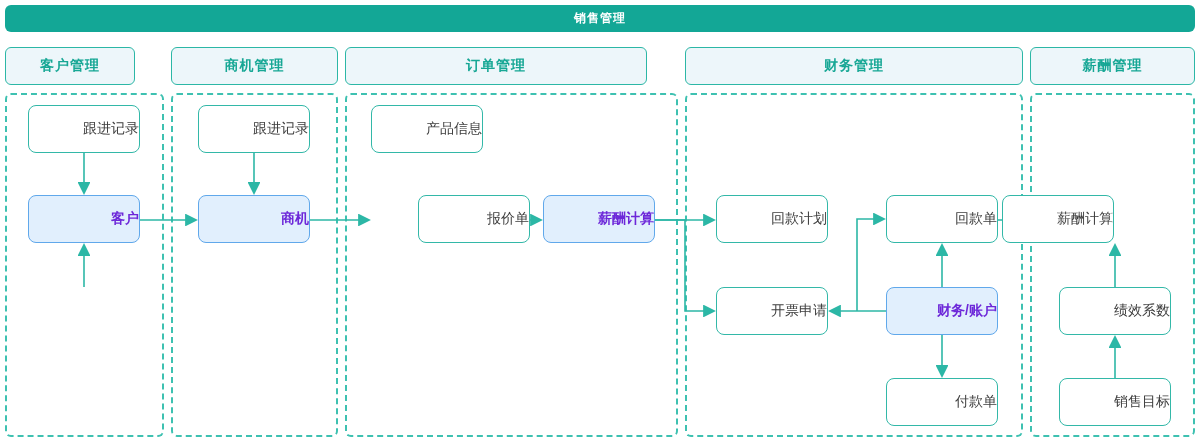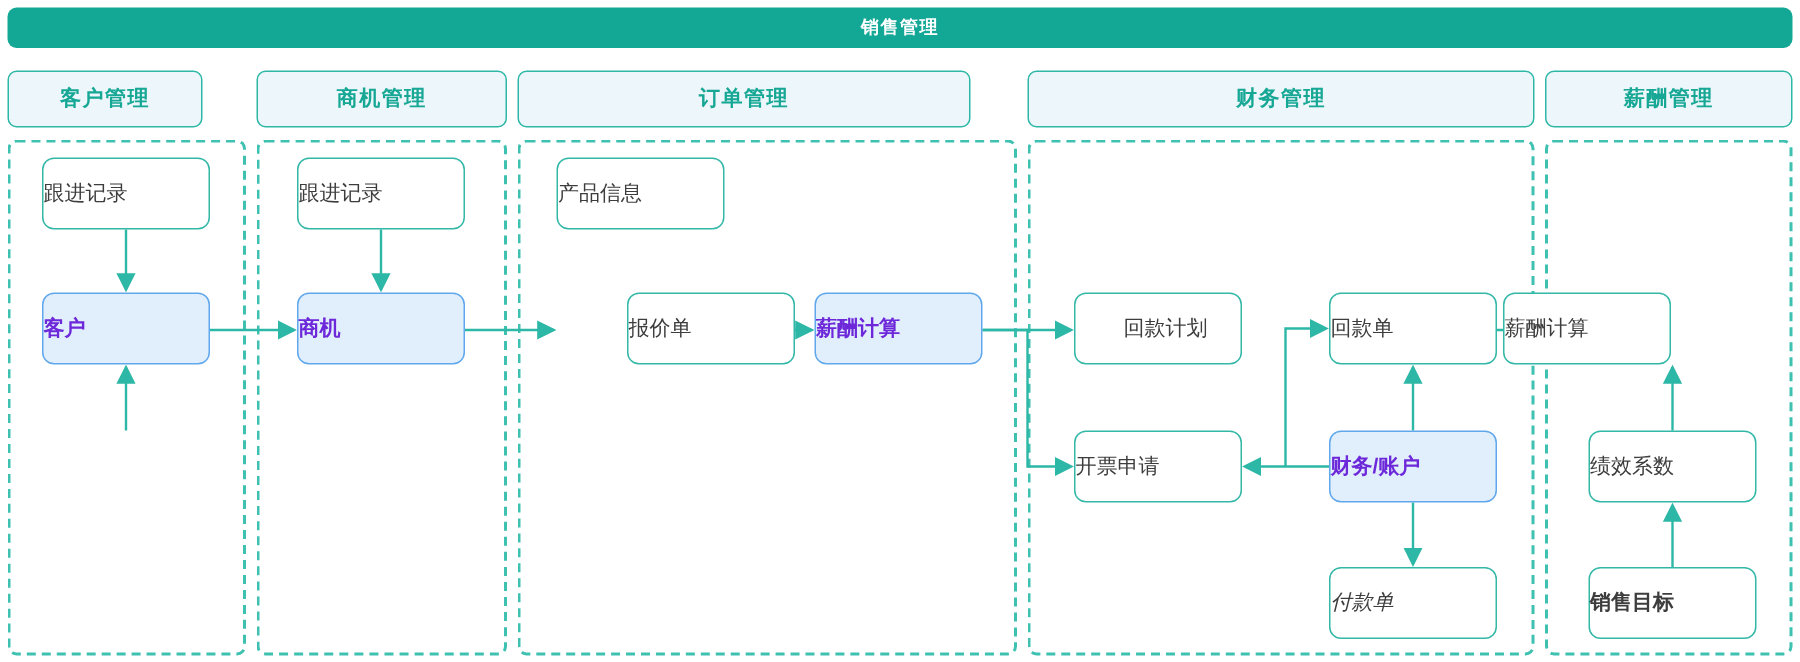--- a/index.html
+++ b/index.html
@@ -49,21 +49,21 @@
   }
 
   .node {
     position: absolute;
     width: 112px; height: 48px;
     background: #ffffff;
     border: 1.5px solid #33B8A8;
     border-radius: 8px;
     color: #3D3D3D;
     font-size: 14px;
-    display: flex; align-items: center; justify-content: flex-start;
+    display: flex; align-items: center; justify-content: flex-end;
   }
 
   .node.hl {
     background: #E1EFFD;
     border-color: #60A8EB;
     color: #6d28d9;
     font-weight: bold;
   }
 
   .arrows {
@@ -157,27 +157,27 @@
   </div>
   <div class="node" style="left:716px; top:287px;">
     <span>开票申请</span>
   </div>
   <div class="node" style="left:886px; top:195px;">
     <span>回款单</span>
   </div>
   <div class="node hl" style="left:886px; top:287px;">
     <span>财务/账户</span>
   </div>
-  <div class="node" style="left:886px; top:378px;font-style:italic;">
+  <div class="node" style="left:886px; top:378px;">
     <span>付款单</span>
   </div>
 
   <div class="node" style="left:1002px; top:195px;">
     <span>薪酬计算</span>
   </div>
   <div class="node" style="left:1059px; top:287px;">
     <span>绩效系数</span>
   </div>
-  <div class="node" style="left:1059px; top:378px;font-weight:bold;">
+  <div class="node" style="left:1059px; top:378px;">
     <span>销售目标</span>
   </div>
 
 </div>
 
 </body></html>

